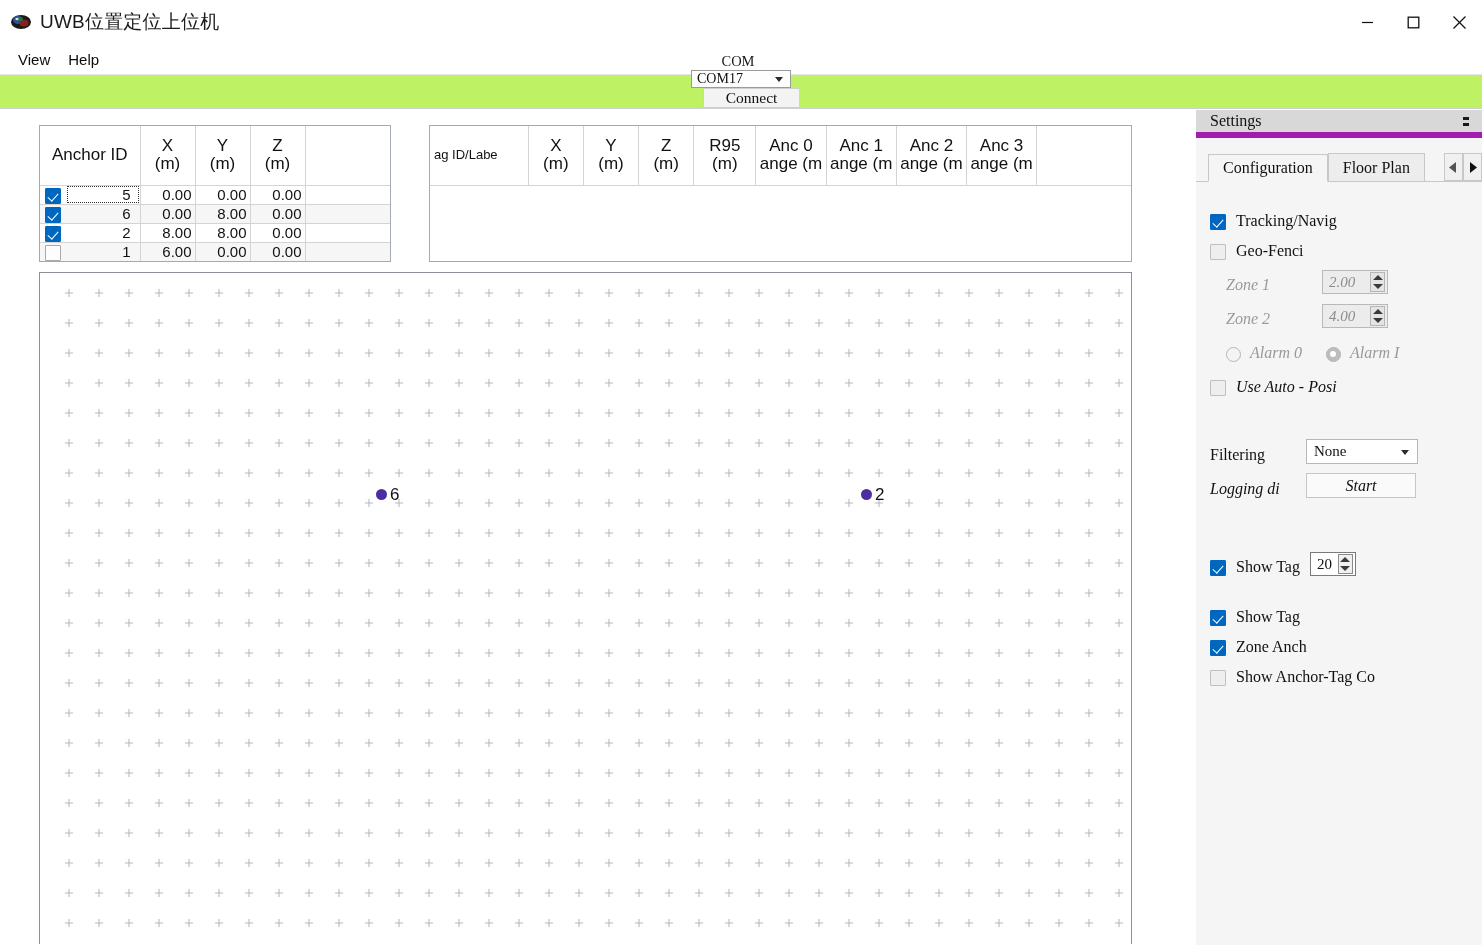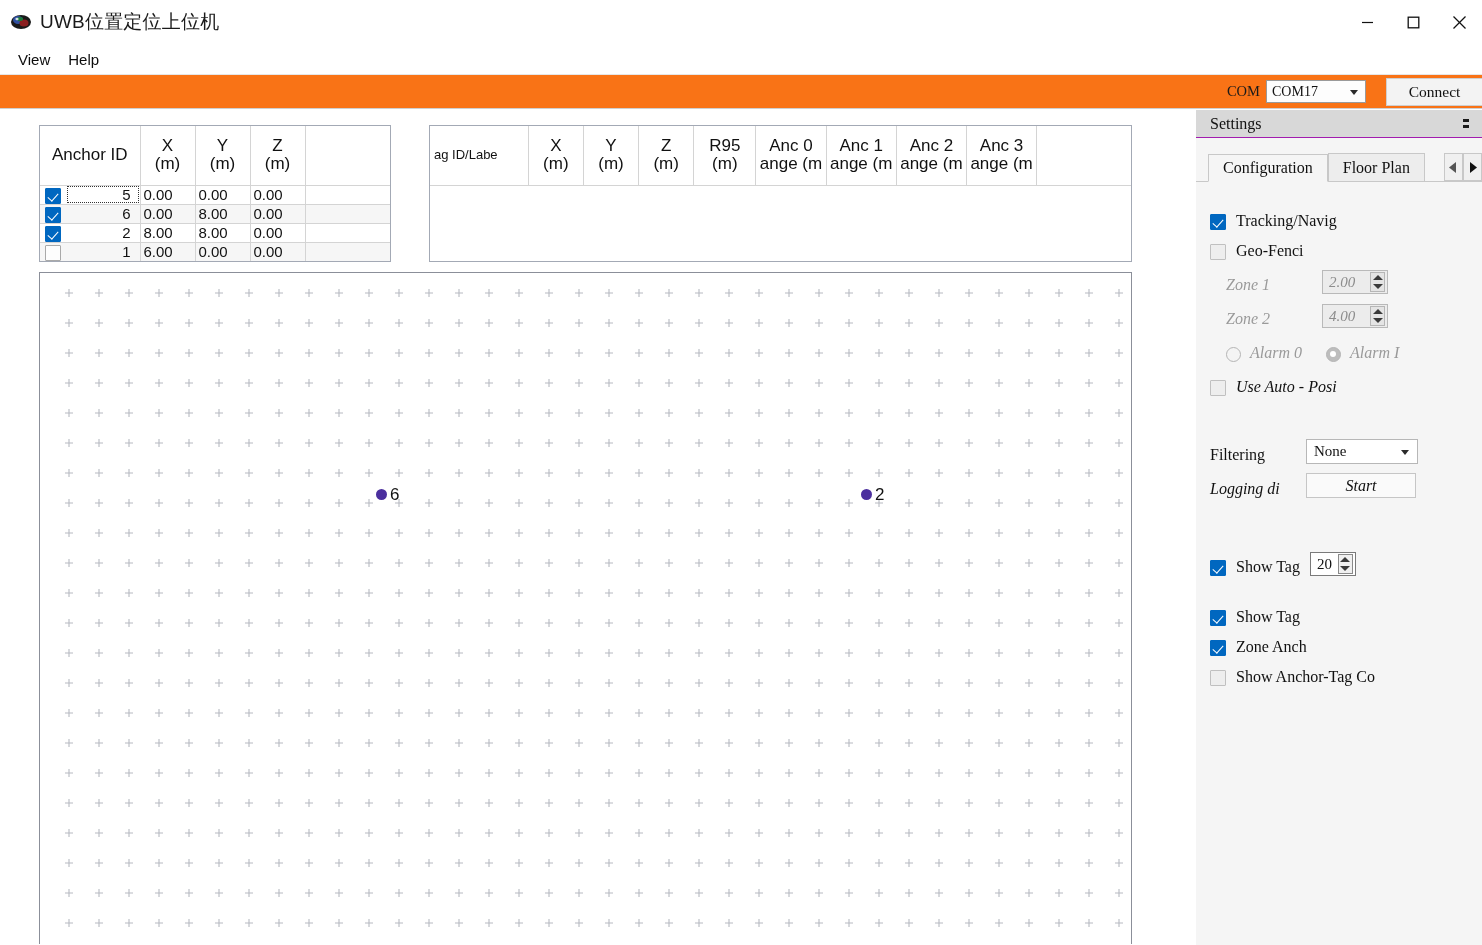--- a/index.html
+++ b/index.html
@@ -49,26 +49,27 @@
   }
   .menu-item {
     font-size: 15px; color: #0c0c0c;
     padding: 3px 9px;
     cursor: default;
   }
 
   
   .toolbar {
     height: 34px; width: 100%;
-    background: #f97316;
+    background: #bef264;
     border-bottom: 1px solid #cfcfcf;
     display: flex; align-items: center;
     justify-content: flex-end;
     padding-right: 0px;
     position: relative;
+    flex-direction: column;
   }
   .tb-label {
     font-family: "Liberation Serif", serif;
     font-size: 14.5px; color: #1a1a1a;
     margin-right: 6px;
   }
   .tb-combo {
     width: 100px; height: 23px;
     background: #fdfdfd;
     border: 1px solid #9a9a9a;
@@ -154,21 +155,21 @@
     height: 18px;
     padding: 0 3px;
     font-size: 15px;
     white-space: nowrap;
     overflow: hidden;
   }
   .anchor-tbl td.idcell {
     text-align: right; padding-right: 9px;
     position: relative;
   }
-  .anchor-tbl td.numcell { text-align: left; }
+  .anchor-tbl td.numcell { text-align: right; }
   tr.alt td { background: #f6f6f6; }
   .cb-cell {
     width: 26px;
     padding: 0 !important;
     text-align: center;
     vertical-align: middle;
     border-right: none !important;
   }
   .cbx {
     width: 16px; height: 16px;
@@ -229,21 +230,21 @@
     background: #f5f5f5;
   }
   .dock-title {
     height: 28px; width: 100%;
     background: #d8d8d8;
     display: flex; align-items: center;
     padding: 0 6px 0 14px;
     font-family: "Liberation Serif", serif;
     font-size: 16px; color: #111;
     justify-content: space-between;
-    border-bottom: 1px solid #a21caf;
+    border-bottom: 6px solid #a21caf;
   }
   .dock-pin {
     width: 18px; height: 18px;
     display: flex; align-items: center; justify-content: center;
     cursor: default;
   }
   .tabstrip {
     position: relative;
     height: 30px;
     display: flex; align-items: flex-end;

